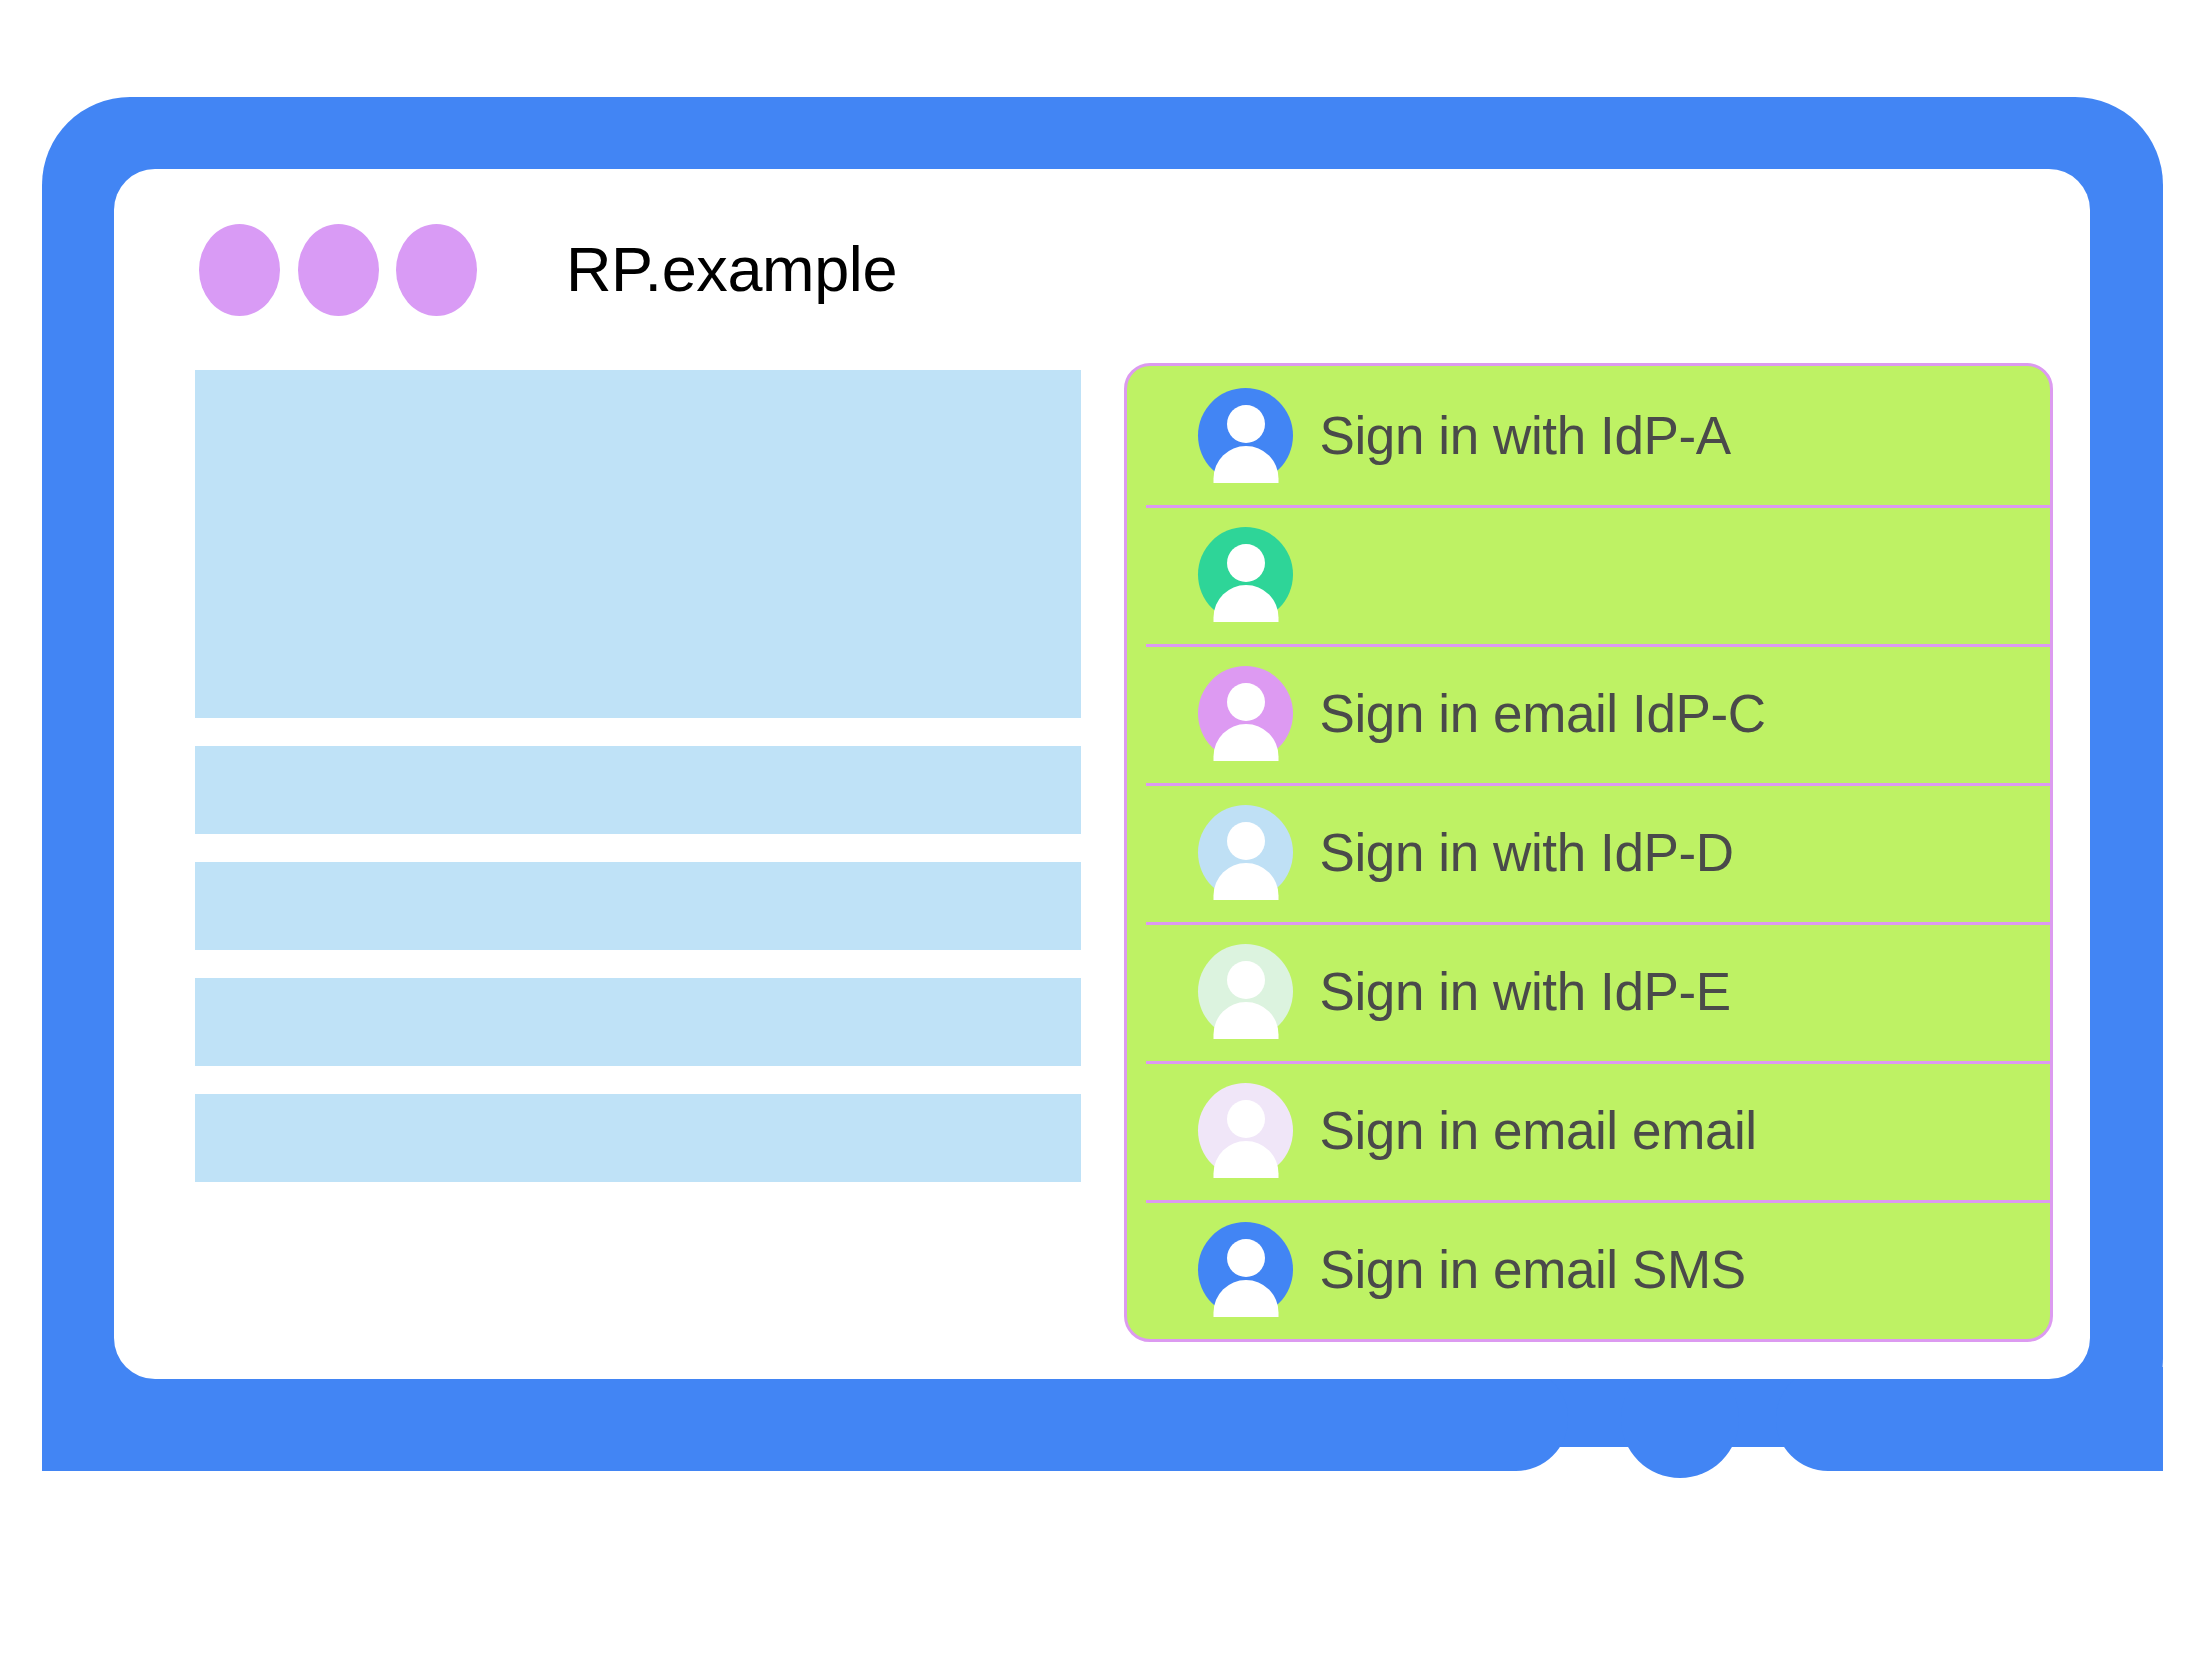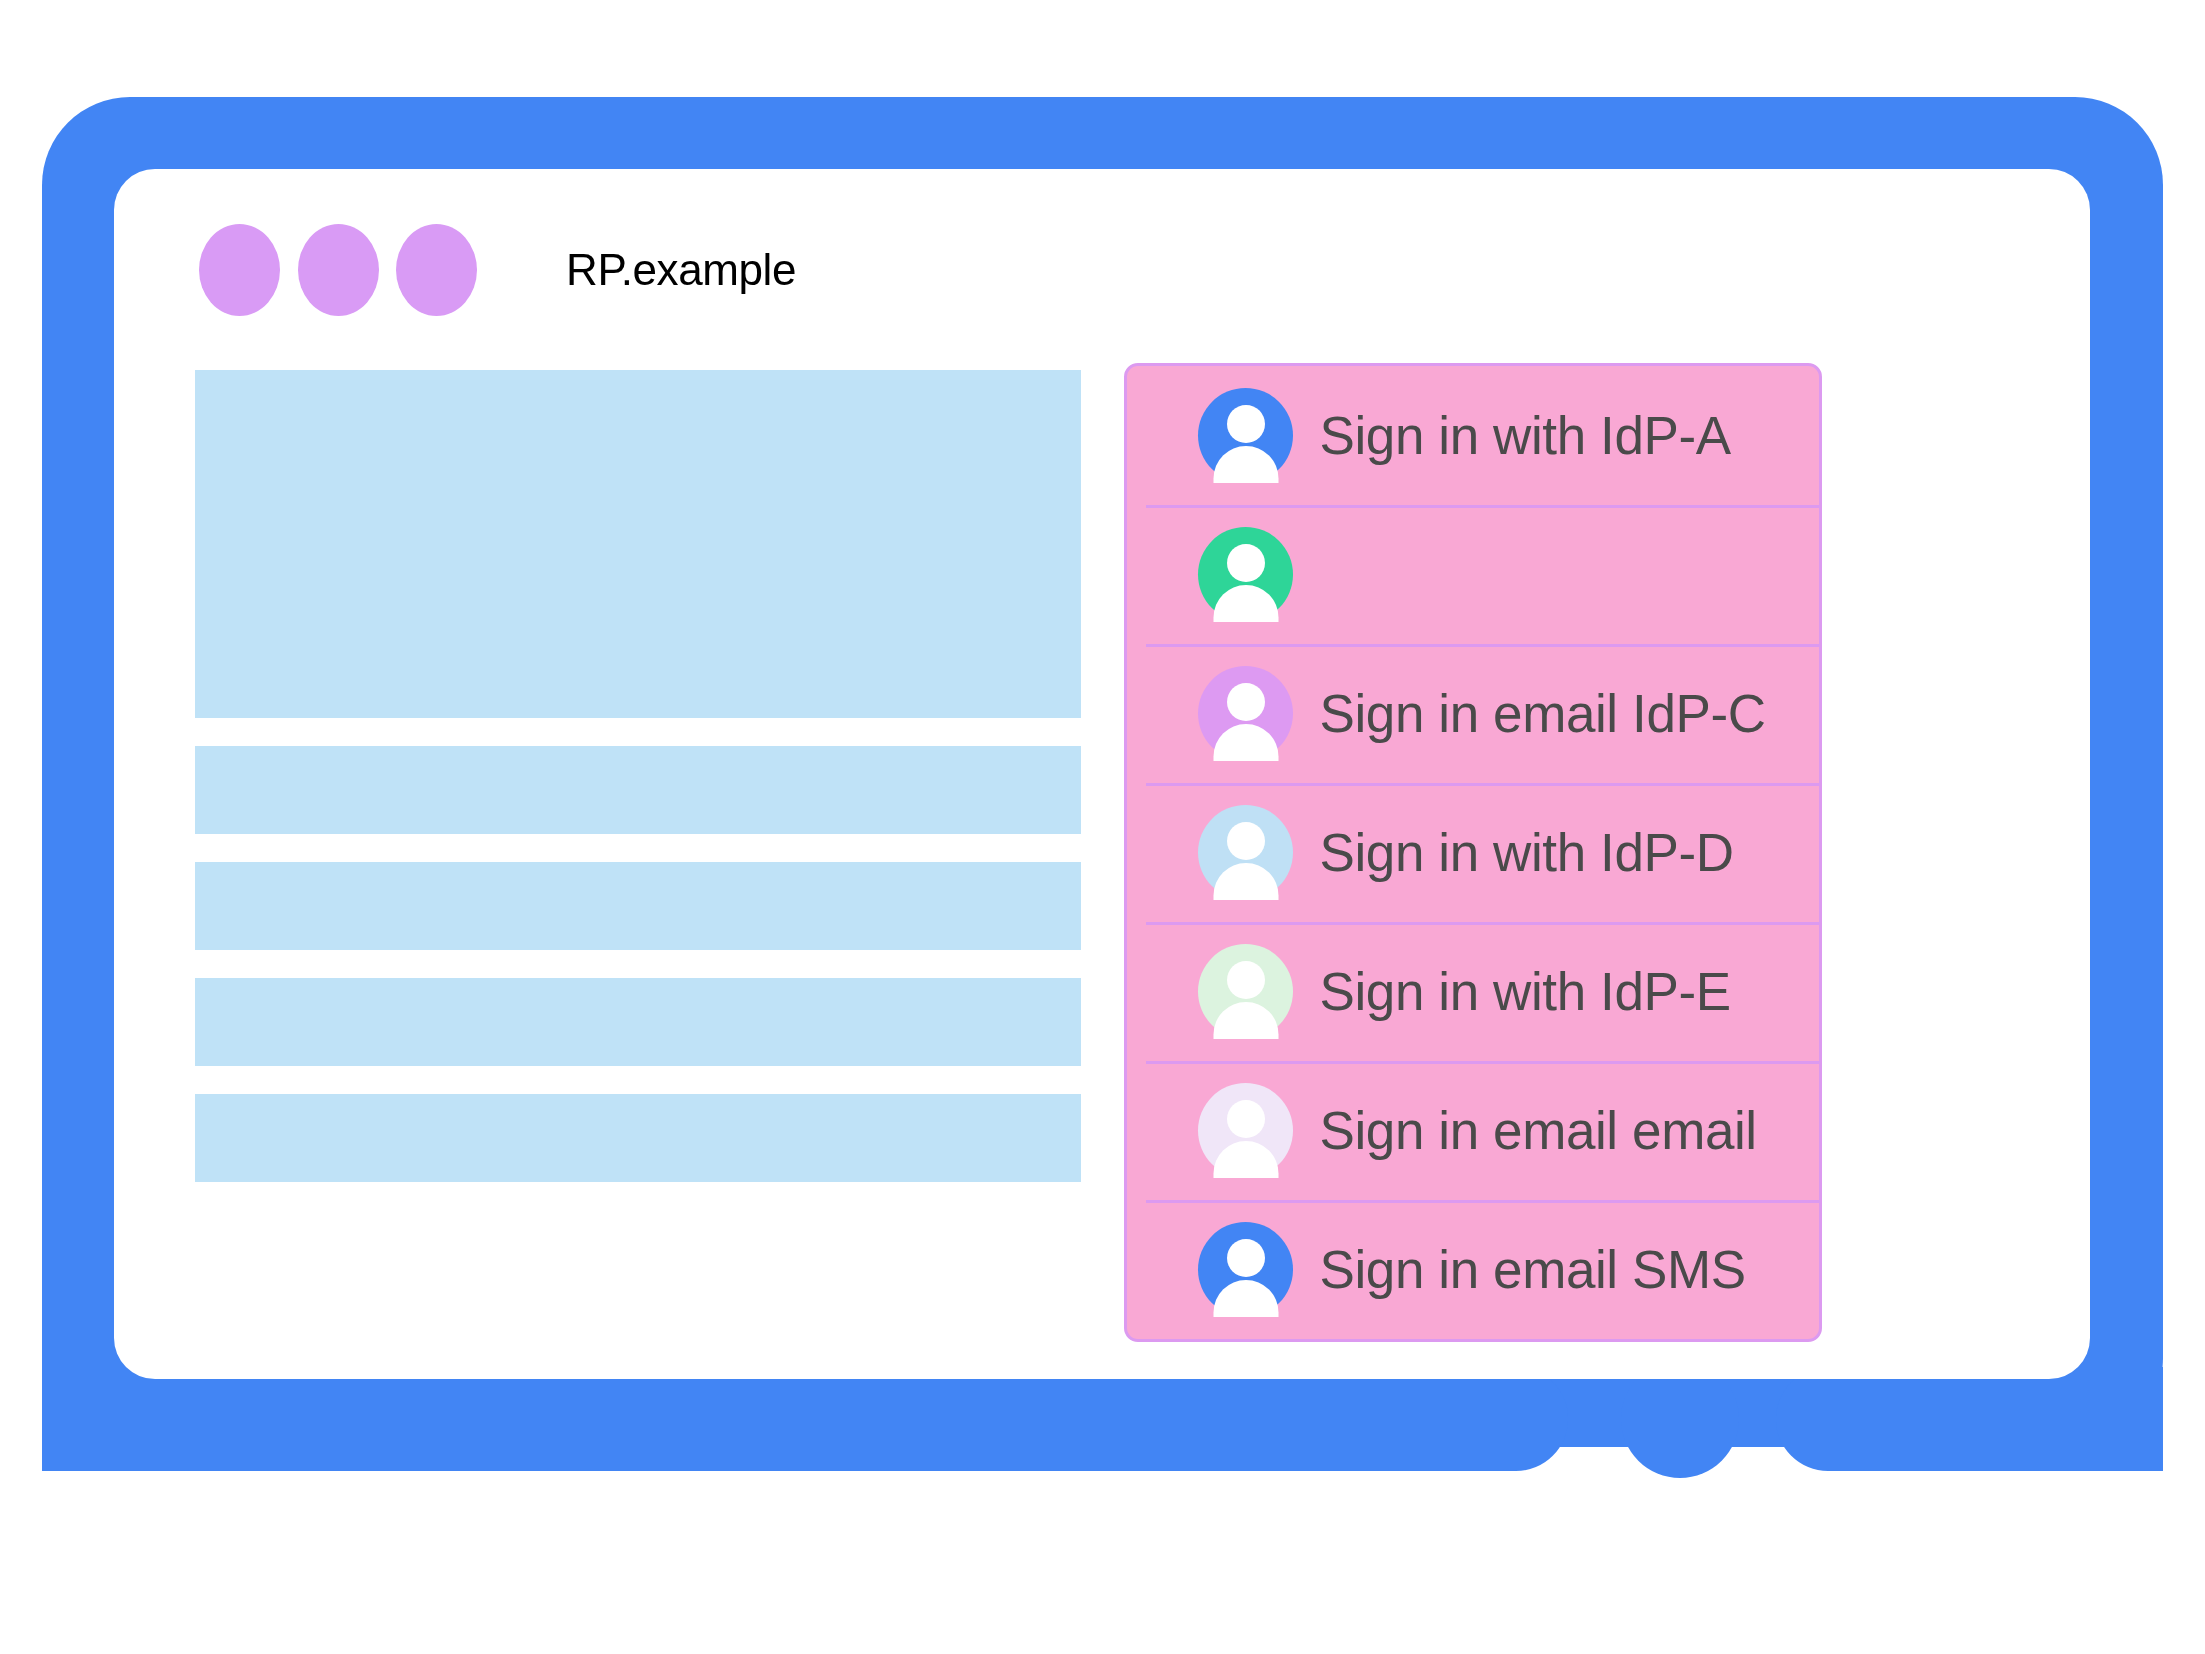--- a/index.html
+++ b/index.html
@@ -109,21 +109,21 @@
     border-radius: 50%;
     background: #d99bf5;
   }
   .dot-1 { left: 85px; }
   .dot-2 { left: 184px; }
   .dot-3 { left: 282px; }
   #page-title {
     position: absolute;
     left: 452px;
     top: 67px;
-    font-size: 44px;
+    font-size: 63px;
     line-height: 67px;
     color: #000000;
     letter-spacing: -0.4px;
     white-space: nowrap;
   }
 
   
   #content-area {
     position: absolute;
     left: 81px;
@@ -133,25 +133,25 @@
   .placeholder-block {
     background: #bfe2f7;
     width: 886px;
   }
 
   
   #signin-panel {
     position: absolute;
     left: 1010px;
     top: 194px;
-    width: 698px;
+    width: 929px;
     box-sizing: border-box;
-    background: #f9a8d4;
+    background: #bef264;
     border: 3.5px solid #dc9af0;
-    border-radius: 14px;
+    border-radius: 26px;
     overflow: hidden;
   }
   .signin-item {
     position: relative;
     display: flex;
     align-items: center;
     height: 139px;
     padding-left: 71px;
     box-sizing: border-box;
     background: transparent;

